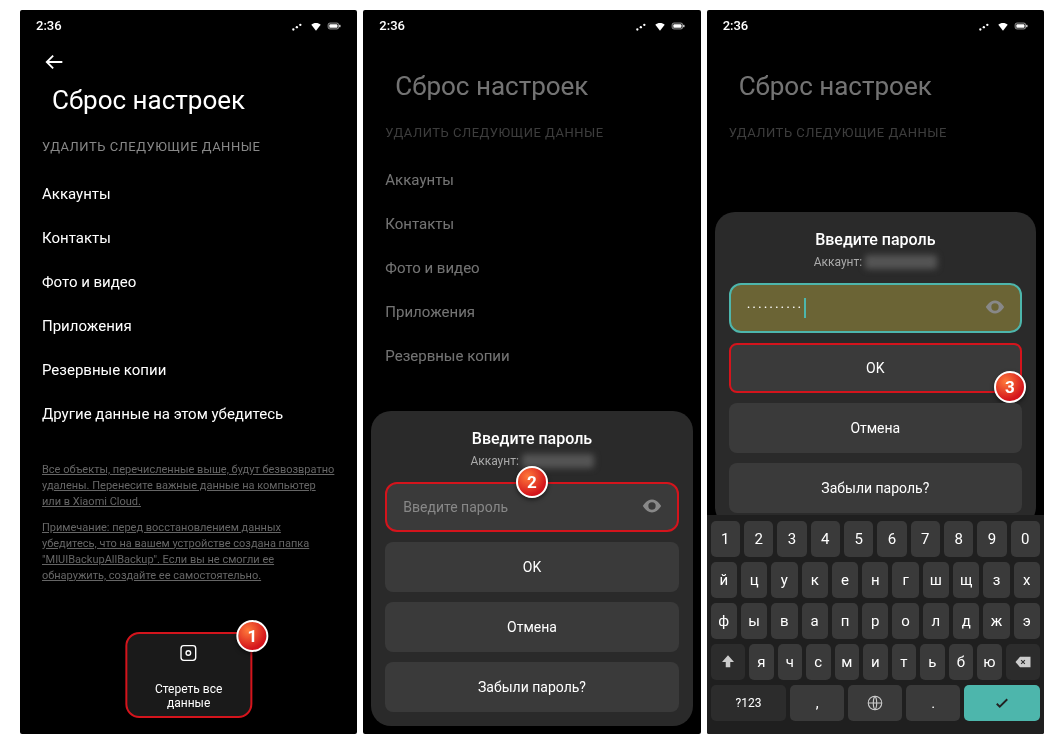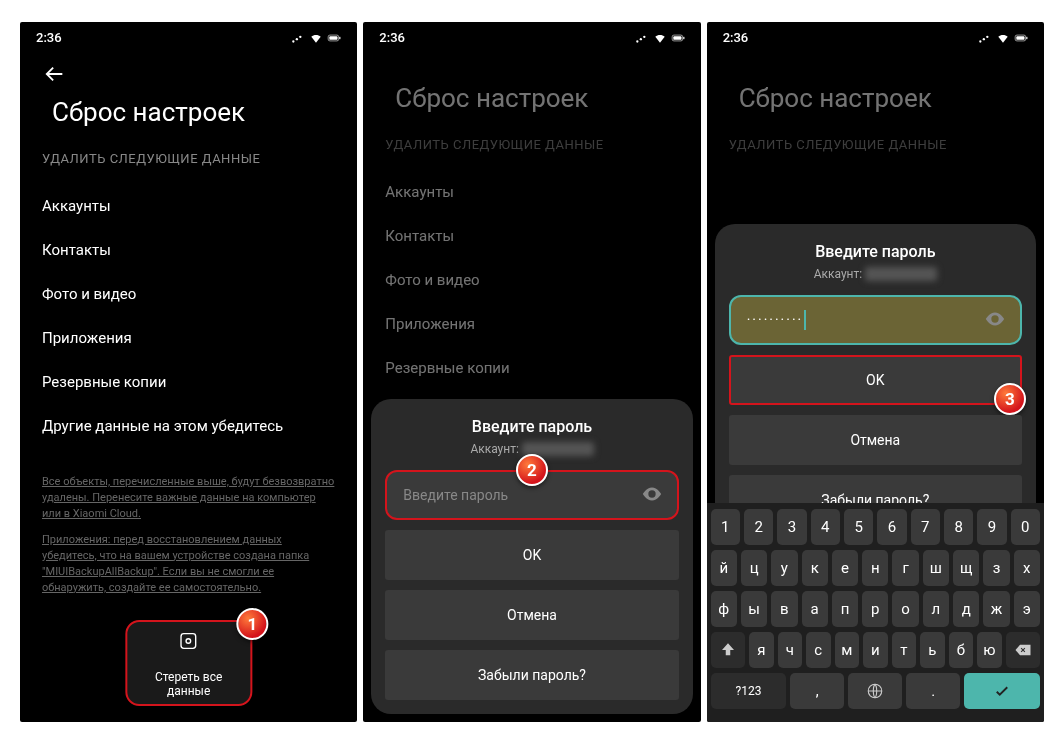--- a/index.html
+++ b/index.html
@@ -1,17 +1,17 @@
 <!DOCTYPE html>
 <html><head>
 <meta charset="utf-8">
 <style>
 * { margin: 0; padding: 0; box-sizing: border-box; }
 body { background: #fff; font-family: -apple-system, Roboto, sans-serif; }
-.container { display: flex; width: 1064px; height: 744px; padding: 22px 20px; gap: 6px; background: #fff; }
+.container { display: flex; width: 1064px; height: 744px; padding: 10px 20px; gap: 6px; background: #fff; }
 .phone { flex: 1; background: #000; position: relative; border-radius: 2px; overflow: hidden; }
 .phone.dim .content { opacity: 0.45; }
 .status-bar { display: flex; justify-content: space-between; align-items: center; padding: 8px 16px 4px; color: #fff; font-size: 13px; font-weight: 500; }
 .status-right { display: flex; gap: 4px; align-items: center; }
 .status-right svg { width: 14px; height: 14px; fill: #fff; }
 .back-arrow { padding: 14px 24px 4px; }
 .back-arrow svg { width: 22px; height: 22px; fill: none; stroke: #fff; stroke-width: 2; }
 .content { padding: 0 22px; }
 .page-title { color: #fff; font-size: 26px; font-weight: 400; margin: 4px 10px 24px; }
 .section-header { color: #888; font-size: 13px; letter-spacing: 0.5px; margin-bottom: 18px; text-transform: uppercase; }
@@ -27,21 +27,21 @@
 .modal.bottom { bottom: 8px; }
 .modal-title { color: #fff; text-align: center; font-size: 16px; font-weight: 500; }
 .modal-account { color: #aaa; text-align: center; font-size: 12px; margin-top: 6px; }
 .modal-account .blur { filter: blur(3px); background: #555; border-radius: 3px; padding: 0 18px; color: transparent; }
 .pw-field { background: #3a3a3a; border-radius: 12px; height: 50px; display: flex; align-items: center; padding: 0 16px; margin-top: 14px; color: #888; font-size: 14px; position: relative; }
 .pw-field.filled { background: #6b6435; border: 2px solid #4db6ac; color: #fff; letter-spacing: 2px; }
 .pw-field.outlined { border: 2px solid #d4141c; }
 .pw-field .cursor { width: 2px; height: 20px; background: #4db6ac; margin-left: 1px; }
 .eye { position: absolute; right: 14px; }
 .eye svg { width: 22px; height: 22px; fill: #888; }
-.modal-btn { background: #3a3a3a; border-radius: 3px; height: 50px; display: flex; align-items: center; justify-content: center; color: #fff; font-size: 14px; margin-top: 10px; position: relative; }
+.modal-btn { background: #3a3a3a; border-radius: 8px; height: 50px; display: flex; align-items: center; justify-content: center; color: #fff; font-size: 14px; margin-top: 10px; position: relative; }
 .modal-btn.outlined { border: 2px solid #d4141c; }
 .keyboard { position: absolute; bottom: 0; left: 0; right: 0; background: #1f1f1f; padding: 6px 4px 8px; }
 .kb-row { display: flex; gap: 4px; margin-bottom: 5px; }
 .key { flex: 1; background: #3a3a3a; border-radius: 5px; height: 36px; display: flex; align-items: center; justify-content: center; color: #fff; font-size: 15px; }
 .key.wide { flex: 1.4; background: #2c2c2c; }
 .key.accent { background: #4db6ac; }
 .key.space { flex: 4; font-size: 13px; }
 .key svg { width: 18px; height: 18px; fill: #ccc; }
 </style>
 </head>
@@ -77,21 +77,21 @@
     <h1 class="page-title">Сброс настроек</h1>
     <div class="section-header">УДАЛИТЬ СЛЕДУЮЩИЕ ДАННЫЕ</div>
     <div class="data-item">Аккаунты</div>
     <div class="data-item">Контакты</div>
     <div class="data-item">Фото и видео</div>
     <div class="data-item">Приложения</div>
     <div class="data-item">Резервные копии</div>
     <div class="data-item">Другие данные на этом убедитесь</div>
     <div class="note">
       <p>Все объекты, перечисленные выше, будут безвозвратно удалены. Перенесите важные данные на компьютер или в Xiaomi Cloud.</p>
-      <p>Приложения: перед восстановлением данных убедитесь, что на вашем устройстве создана папка "MIUIBackupAllBackup". Если вы не смогли ее обнаружить, создайте ее самостоятельно.</p>
+      <p>Примечание: перед восстановлением данных убедитесь, что на вашем устройстве создана папка "MIUIBackupAllBackup". Если вы не смогли ее обнаружить, создайте ее самостоятельно.</p>
     </div>
   </div>
   <div class="erase-btn-wrap">
     <div class="erase-btn">
       <svg viewBox="0 0 24 24">
             <rect x="4" y="4" width="16" height="16" rx="3"></rect>
             <circle cx="12" cy="12" r="2.5"></circle>
           </svg>
       <div class="erase-btn-label" style="white-space:pre-line">Стереть все
 данные</div>

